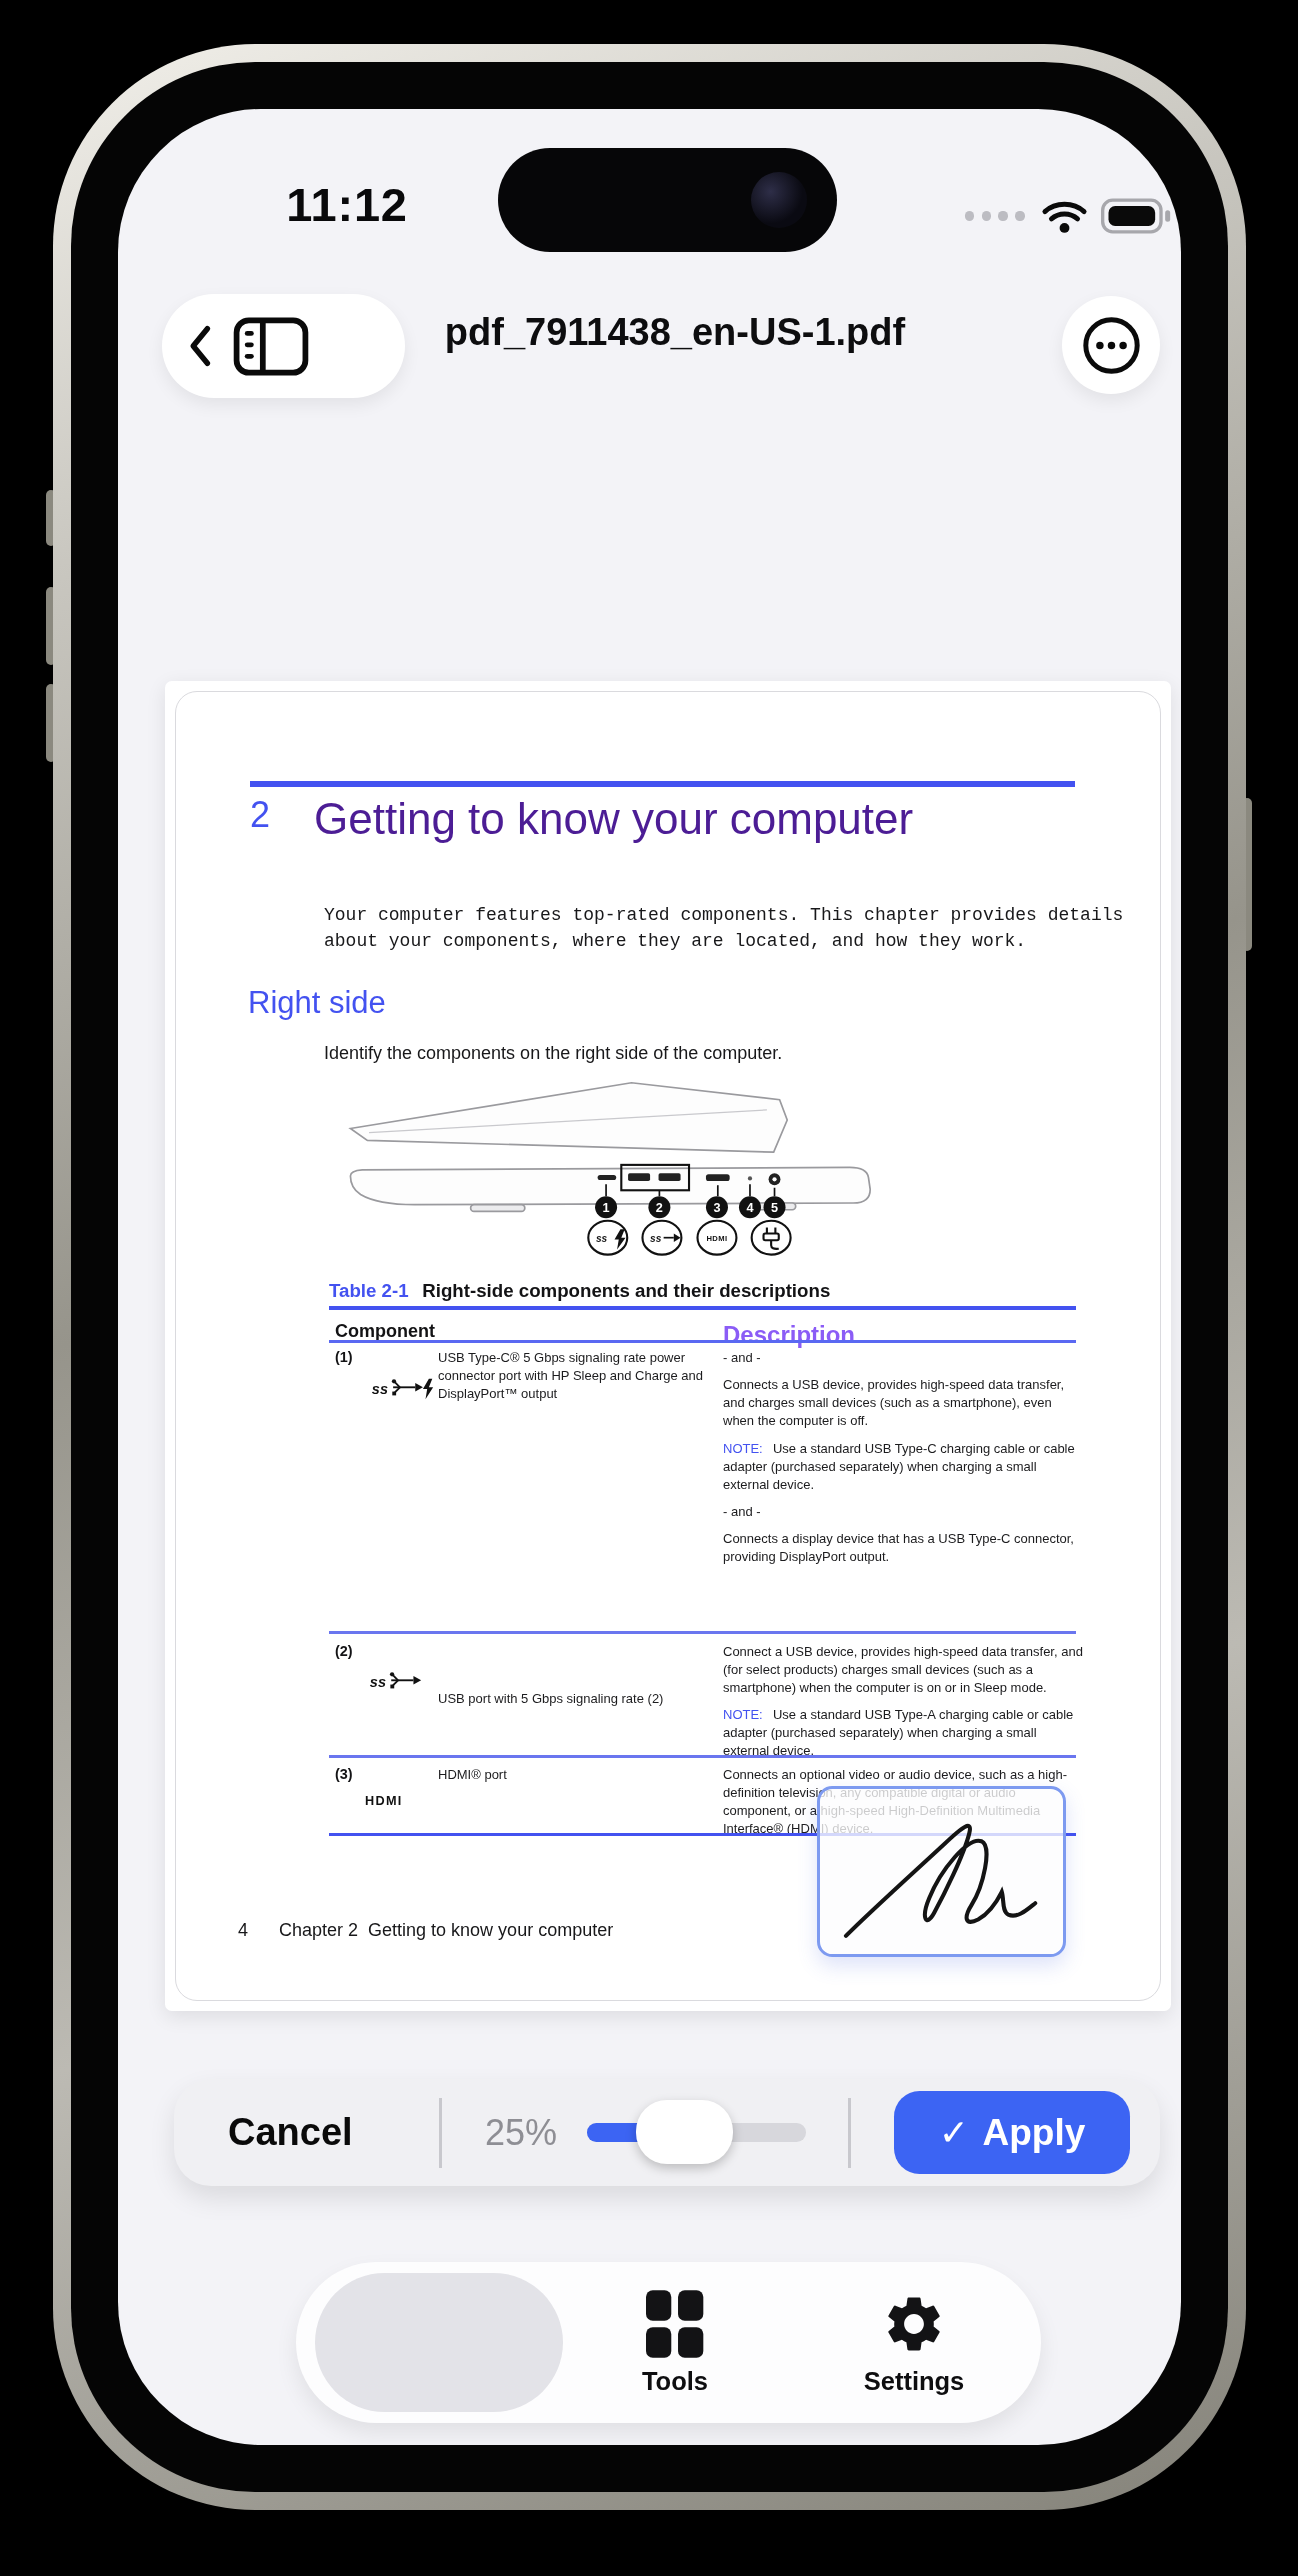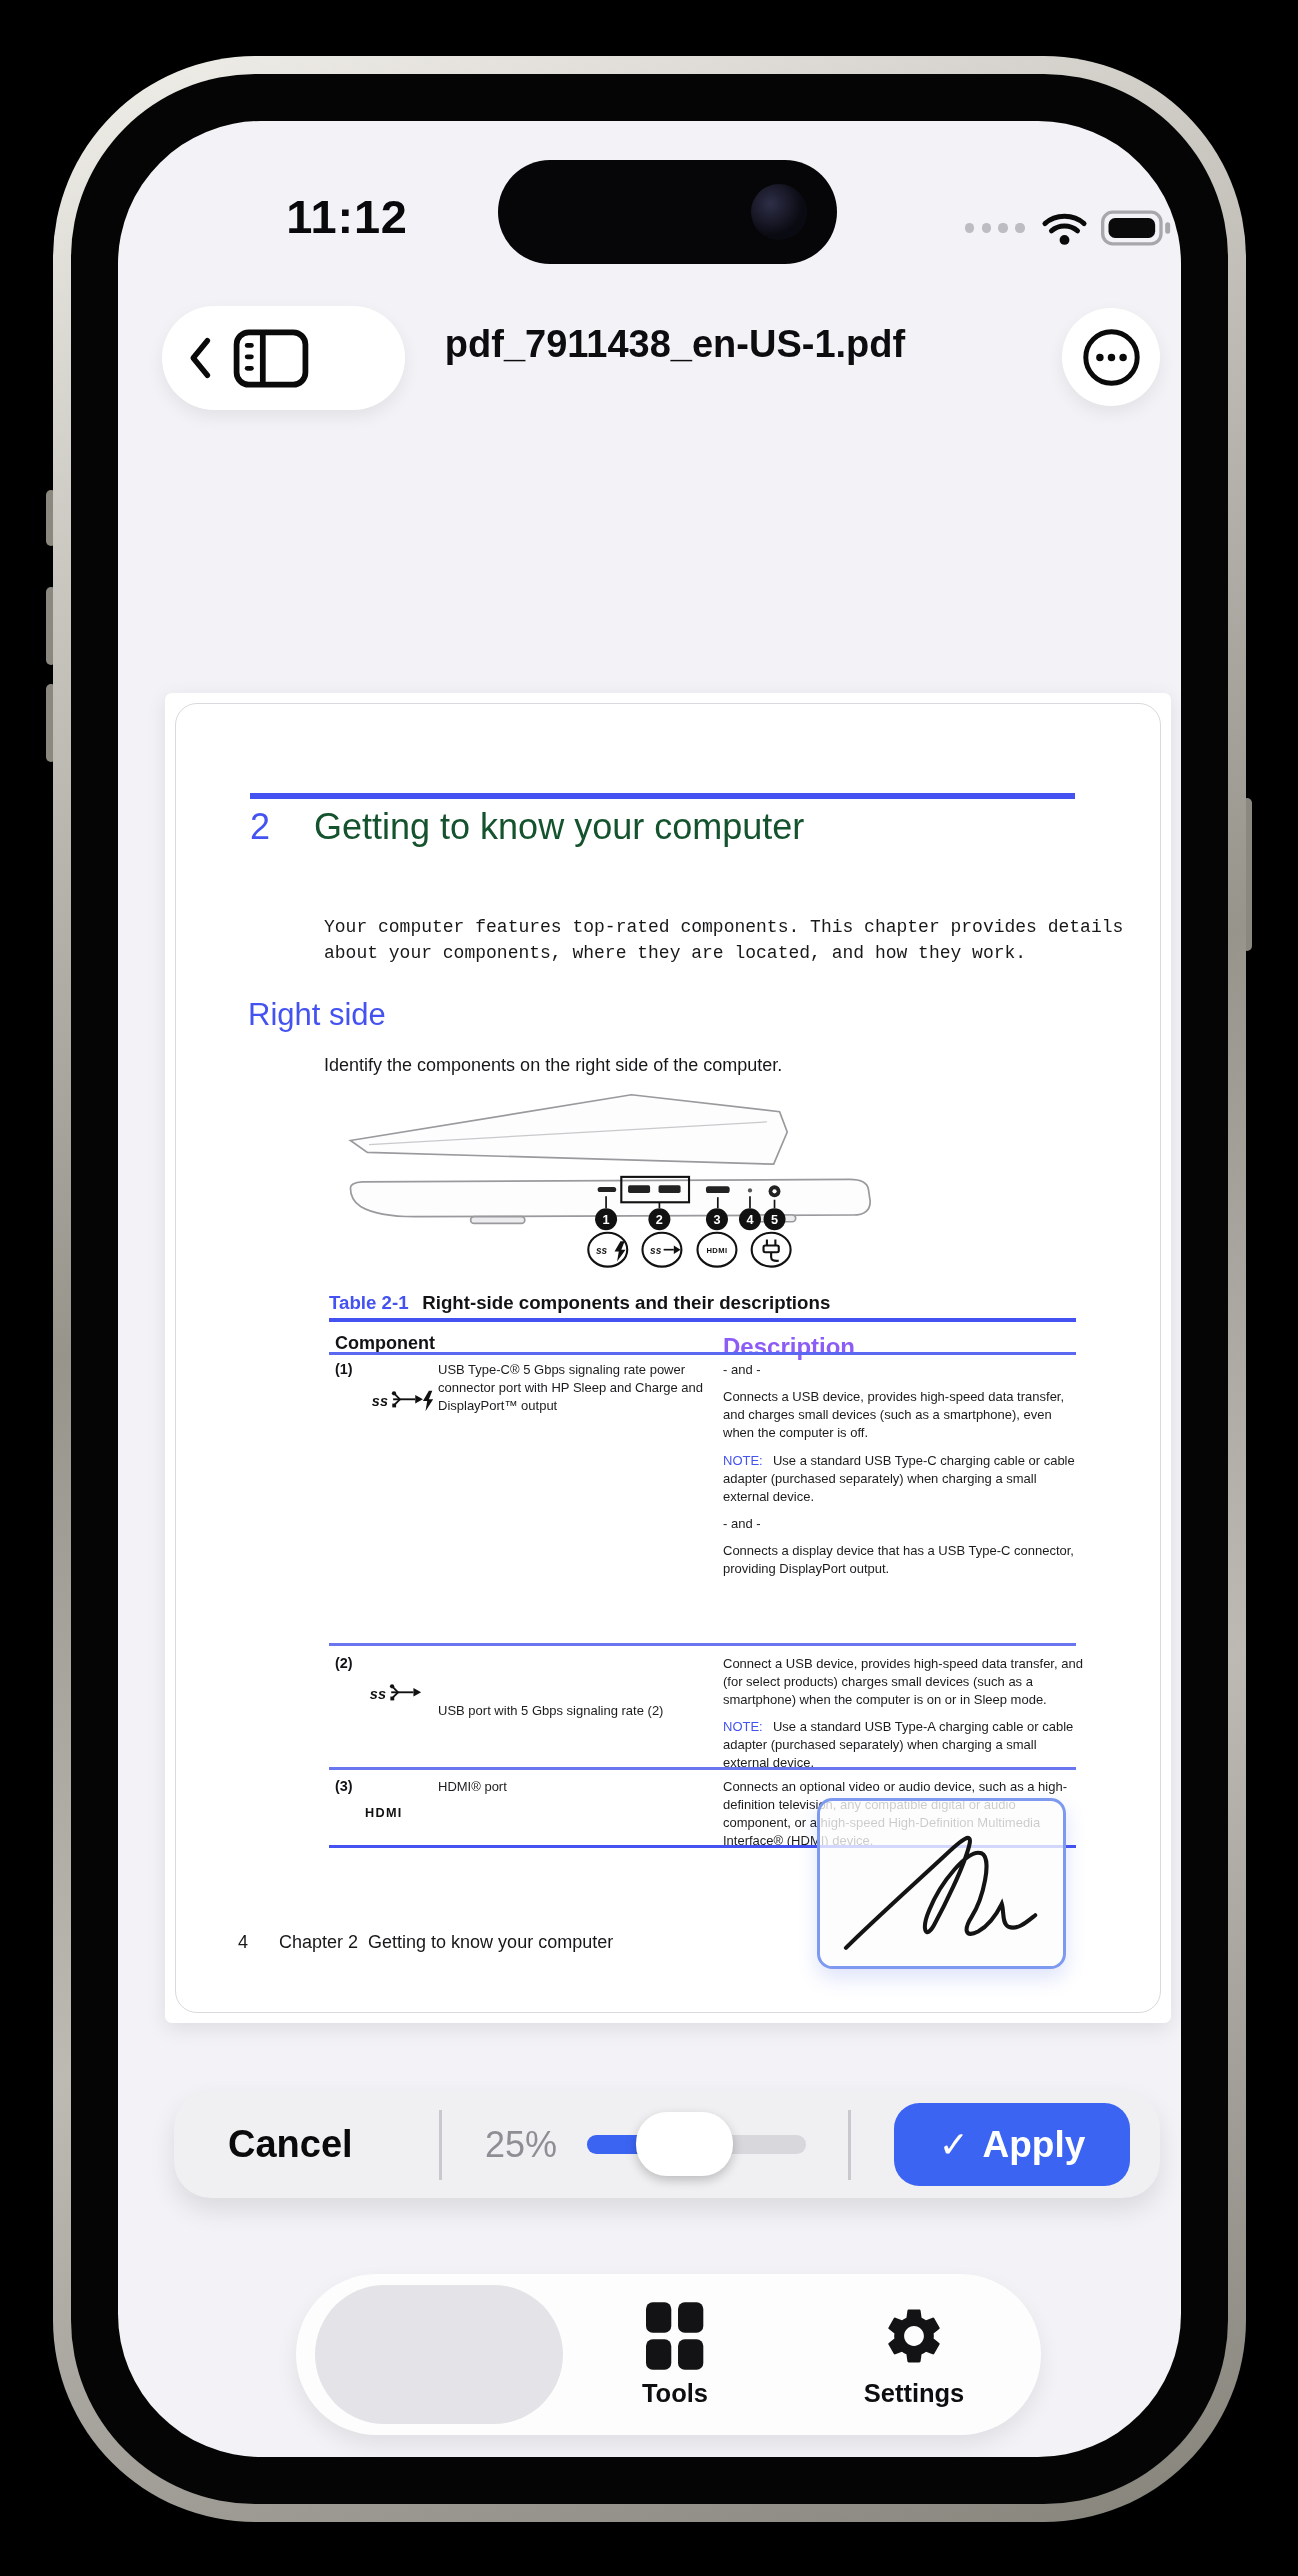--- a/index.html
+++ b/index.html
@@ -6,21 +6,21 @@
   html,body { background:#000; }
   body { font-family:"Liberation Sans", sans-serif; }
   .stage { position:relative; width:1298px; height:2576px; background:#000; overflow:hidden; }
 
   
   .side-btn { position:absolute; background:#8b897f; border-radius:5.1px; }
   .btn-mute   { left:46px;  top:490px; width:10.2px; height:56px; }
   .btn-vol-up { left:46px;  top:587px; width:10.2px; height:78px; }
   .btn-vol-dn { left:46px;  top:684px; width:10.2px; height:78px; }
   .btn-power  { left:1242px;top:798px; width:10.2px; height:153px; }
-  .phone { position:absolute; left:53px; top:56px; width:1193px; height:2466px; border-radius:202px;
+  .phone { position:absolute; left:53px; top:44px; width:1193px; height:2466px; border-radius:202px;
            background:linear-gradient(160deg,#f1efe9 0%,#c9c7c0 18%,#96948b 45%,#bcbab3 70%,#85837a 100%); }
   .bezel { position:absolute; left:18px; top:18px; right:18px; bottom:18px; border-radius:184px; background:#050505; }
   .screen { position:absolute; left:47px; top:47px; right:47px; bottom:47px; border-radius:143px;
             background:#f3f3f7; overflow:hidden; }
 
   
   .island { position:absolute; left:380px; top:39px; width:339px; height:104px; border-radius:52px; background:#060608; }
   .camera { position:absolute; left:253px; top:24px; width:56px; height:56px; border-radius:50%;
             background:radial-gradient(circle at 35% 35%, #2e2e48, #0a0a12 62%); }
   .time { position:absolute; left:127px; top:68px; width:204px; height:51px; font-size:47px; font-weight:bold;
@@ -38,21 +38,21 @@
   .more-btn { position:absolute; left:944px; top:187px; width:98px; height:98px; border-radius:50%; background:#fff;
               box-shadow:0 6.8px 17px rgba(0,0,0,0.07); display:flex; align-items:center; justify-content:center; }
 
   
   .page-card { position:absolute; left:47px; top:572px; width:1006px; height:1330px; background:#fff;
                border-radius:6.8px; box-shadow:0 5.1px 20.4px rgba(0,0,0,0.09); }
   .page-border { position:absolute; left:10.2px; top:10.2px; right:10.2px; bottom:10.2px;
                  border:1.7px solid #dadade; border-radius:22px; }
   .rule-top { position:absolute; left:85px; top:100px; width:825px; height:6px; background:#4352f0; }
   .ch-num   { position:absolute; left:85px; top:113px; font-size:36px; color:#4352f0; }
-  .ch-title { position:absolute; left:149px; top:113px; font-size:36px; color:#14532d;text-align:center; }
+  .ch-title { position:absolute; left:149px; top:113px; font-size:44px; color:#4c1d95;text-align:center; }
   .p-intro  { position:absolute; left:159px; top:221px; width:802px; font-size:18px; line-height:26px; color:#18181a;font-family:Liberation Mono, monospace; }
   .sec-title{ position:absolute; left:83px;  top:304px; font-size:31px; color:#4352f0; }
   .p-identify{ position:absolute; left:159px; top:362px; font-size:18px; color:#18181a; }
   .diagram  { position:absolute; left:178px; top:395px; }
   .tbl-caption { position:absolute; left:164px; top:599px; font-size:18.7px; font-weight:bold; color:#131315; }
   .cap-label { color:#4352f0; margin-right:13.6px; }
   .rule-h  { position:absolute; left:164px; top:625px; width:747px; height:4.2px; background:#4352f0; }
   .th-comp { position:absolute; left:170px; top:640px; font-size:18px; font-weight:bold; color:#131315; }
   .th-desc { position:absolute; left:558px; top:640px; font-size:24px; font-weight:bold; color:#8b5cf6; }
   .rule-2  { position:absolute; left:164px; top:659px; width:747px; height:2.5px; background:#5a68f2; }

